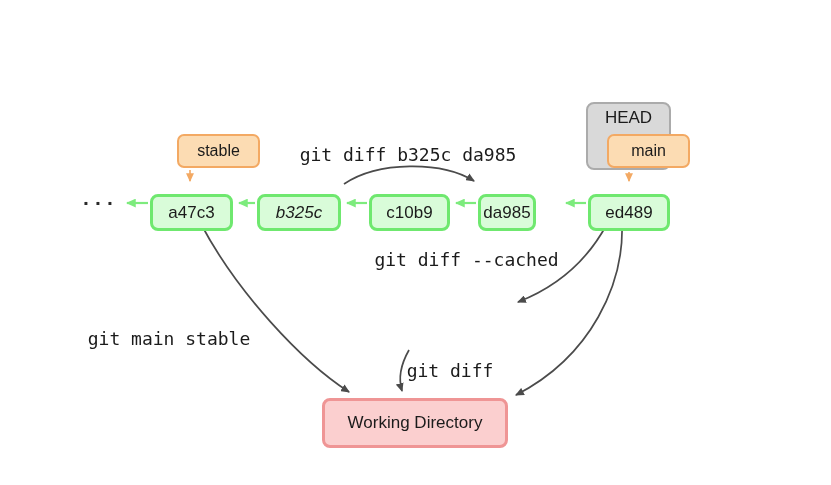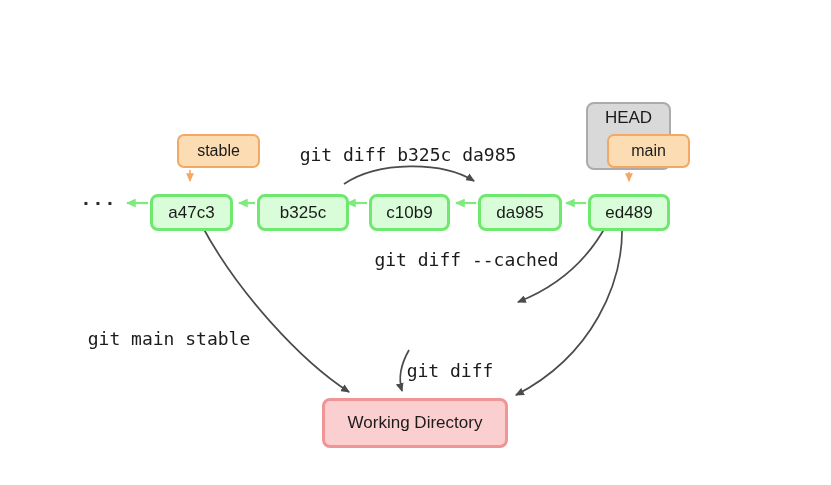--- a/index.html
+++ b/index.html
@@ -104,23 +104,23 @@
   </svg>
 
   <div class="box head">
     <span>HEAD</span>
   </div>
   <div class="box branch" style="left:587px;width:83px;margin-left:20px;">main</div>
   <div class="box branch" style="left:149px;width:83px;margin-left:28px;">stable</div>
 
   <div class="ellipsis">···</div>
   <div class="box commit" style="left:150px;width:83px;">a47c3</div>
-  <div class="box commit" style="left:257px;width:92px;">b325c</div>
+  <div class="box commit" style="left:257px;width:84px;font-style:italic;">b325c</div>
   <div class="box commit" style="left:369px;width:81px;">c10b9</div>
-  <div class="box commit" style="left:478px;width:84px;">da985</div>
+  <div class="box commit" style="left:478px;width:58px;">da985</div>
   <div class="box commit" style="left:588px;width:82px;">ed489</div>
 
   <div class="box working">Working Directory</div>
 
   <div class="cmd" style="left:297px;top:144px;width:222px;">git diff b325c da985</div>
   <div class="cmd" style="left:369px;top:249px;width:195px;">git diff --cached</div>
   <div class="cmd" style="left:84px;top:328px;width:170px;">git main stable</div>
   <div class="cmd" style="left:405px;top:360px;width:90px;">git diff</div>
 
 </div>

